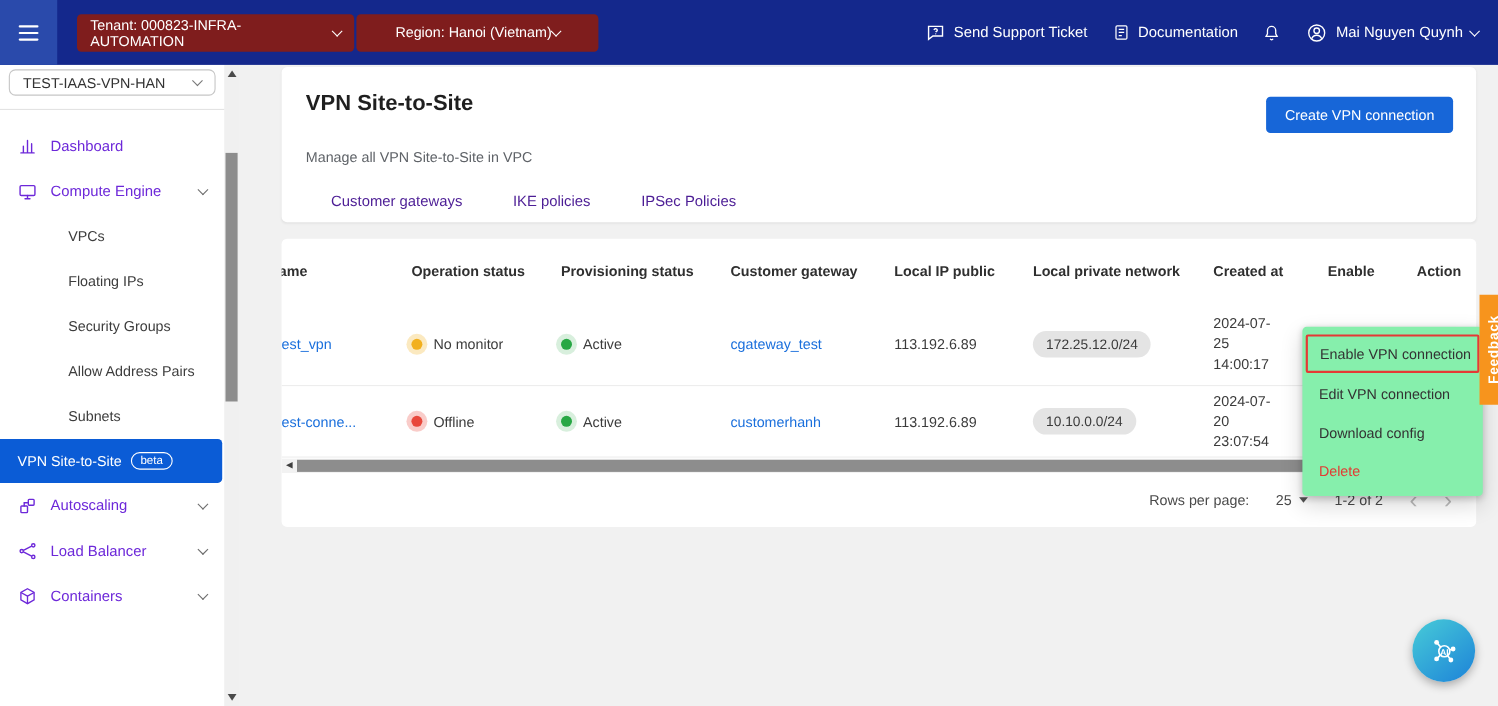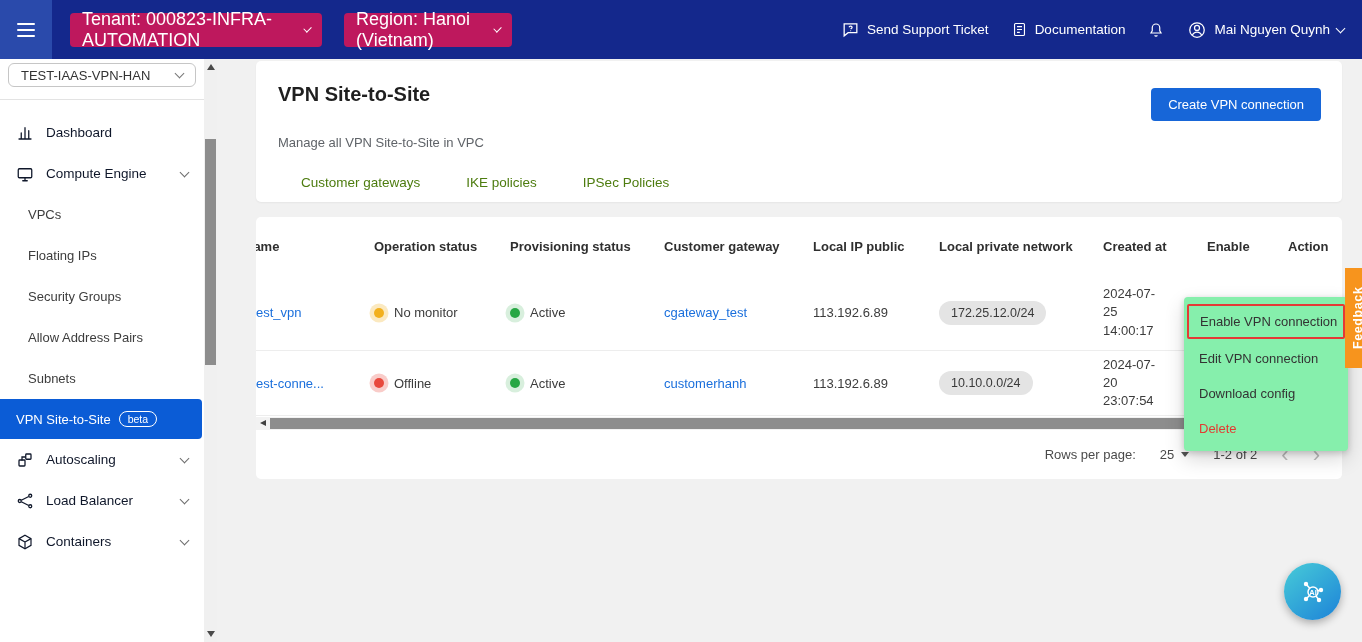--- a/index.html
+++ b/index.html
@@ -6,56 +6,56 @@
   html,body { width:1362px; height:642px; overflow:hidden; }
   body { position:relative; background:#f1f1f1; font-family:"Liberation Sans", sans-serif; }
   svg { display:block; }
 
   
   .topbar { position:absolute; left:0; top:0; width:1362px; height:59px; background:#14288c; display:flex; align-items:center; z-index:100; color:#fff; }
   .burger { width:52px; height:59px; background:#2a4aab; display:flex; flex-direction:column; align-items:center; justify-content:center; gap:4px; cursor:pointer; }
   .burger i { display:block; width:18px; height:2px; background:#fff; border-radius:1px; }
   .logo { display:flex; align-items:center; gap:9px; margin-left:15px; }
   .logo-name { font-size:19px; font-weight:800; letter-spacing:.4px; }
-  .tb-btn { display:flex; align-items:center; justify-content:space-between; height:34px; border-radius:4px; background:#be185d; color:#fff; font-size:18px; padding:0 12px; cursor:pointer; }
+  .tb-btn { display:flex; align-items:center; justify-content:space-between; height:34px; border-radius:4px; background:#7f1d1d; color:#fff; font-size:13px; padding:0 12px; cursor:pointer; }
   .tb-btn.tenant { width:252px; margin-left:18px; }
-  .tb-btn.region { width:168px; margin-left:22px; }
+  .tb-btn.region { width:220px; margin-left:2px;justify-content:center; }
   .tb-right { margin-left:auto; display:flex; align-items:center; gap:22px; padding-right:18px; font-size:13.5px; }
   .tb-item { display:flex; align-items:center; gap:7px; cursor:pointer; white-space:nowrap; }
   .chev { display:inline-block; width:7px; height:7px; border-right:1.6px solid currentColor; border-bottom:1.6px solid currentColor; transform:rotate(45deg); margin-top:-3px; }
   .chev.up { transform:rotate(-135deg); margin-top:3px; }
 
   
   .sidebar { position:absolute; left:0; top:59px; width:204px; bottom:0; background:#fff; z-index:90; }
   .proj { margin:4px 8px 0; height:24px; border:1px solid #c6c6c6; border-radius:6px; display:flex; align-items:center; justify-content:space-between; padding:0 12px; font-size:13px; color:#333; cursor:pointer; }
   .proj .chev { color:#777; }
   .sb-divider { height:1px; background:#e3e3e3; margin-top:12px; }
   .sb-list { margin-top:12px; }
-  .sb-item { height:41px; display:flex; align-items:center; padding:0 16px; font-size:13.5px; color:#0f172a; gap:12px; cursor:pointer; }
+  .sb-item { height:41px; display:flex; align-items:center; padding:0 16px; font-size:13.5px; color:#6d28d9; gap:12px; cursor:pointer; }
   .sb-item .chev { margin-left:auto; color:#6d6d6d; }
   .sb-item.active-blue { color:#1a6fdc; }
   .sb-item.active-blue .chev { color:#1a6fdc; }
   .icn { width:18px; height:18px; flex:none; }
-  .sb-sub { height:41px; display:flex; align-items:center; padding-left:28px; font-size:13px; color:#3d3d3d; cursor:pointer; }
+  .sb-sub { height:41px; display:flex; align-items:center; padding-left:62px; font-size:13px; color:#3d3d3d; cursor:pointer; }
   .sb-sub.selected { background:#0b5cd6; color:#fff; width:202px; border-radius:0 4px 4px 0; gap:8px; padding-left:16px; height:40px; }
   .beta { border:1px solid #fff; border-radius:9px; font-size:10.5px; padding:2px 8px; line-height:1; }
 
   
   .sb-scroll { position:absolute; left:204px; top:59px; bottom:0; width:13px; background:#f0f0f0; z-index:95; }
   .sb-thumb { position:absolute; left:1px; top:80px; width:11px; height:226px; background:#8d8d8d; cursor:pointer; }
   .sb-up { position:absolute; left:3px; top:5px; width:0; height:0; border-left:4px solid transparent; border-right:4px solid transparent; border-bottom:6px solid #4a4a4a; cursor:pointer; }
   .sb-down { position:absolute; left:3px; bottom:5px; width:0; height:0; border-left:4px solid transparent; border-right:4px solid transparent; border-top:6px solid #4a4a4a; cursor:pointer; }
 
   
   .card-head { position:absolute; left:256px; top:61px; width:1086px; height:141px; background:#fff; border-radius:5px; box-shadow:0 1px 2px rgba(0,0,0,.05); z-index:10; }
   .ph-title { position:absolute; left:22px; top:22px; font-size:20px; font-weight:700; color:#1f1f1f; }
   .ph-sub { position:absolute; left:22px; top:74px; font-size:13px; color:#5f6368; }
   .create-btn { position:absolute; right:21px; top:27px; height:33px; background:#1766d8; color:#fff; border:none; border-radius:4px; font-size:13px; font-weight:500; padding:0 17px; cursor:pointer; font-family:inherit; }
   .tabs { position:absolute; left:22px; bottom:0; display:flex; }
-  .tab { padding:0 23px 12px; font-size:13.5px; color:#4d7c0f; font-weight:500; cursor:pointer; }
+  .tab { padding:0 23px 12px; font-size:13.5px; color:#4c1d95; font-weight:500; cursor:pointer; }
   .tab.first { padding-left:0; }
   .tab.active { color:#1766d8; font-weight:700; border-bottom:3px solid #1766d8; }
 
   
   .card-table { position:absolute; left:256px; top:217px; width:1086px; height:262px; background:#fff; border-radius:5px; overflow:hidden; z-index:10; }
   .tgrid { display:grid; grid-template-columns:118px 136px 154px 149px 126px 164px 104px 81px 54px; align-items:center; }
   .thead { height:58px; font-size:13px; font-weight:700; color:#2f2f2f; }
   .th, .td { padding-right:10px; }
   .clipL { margin-left:-12px; display:inline-block; }
   .trow1 { height:76px; border-bottom:1px solid #ededed; font-size:13px; color:#3c3c3c; }

